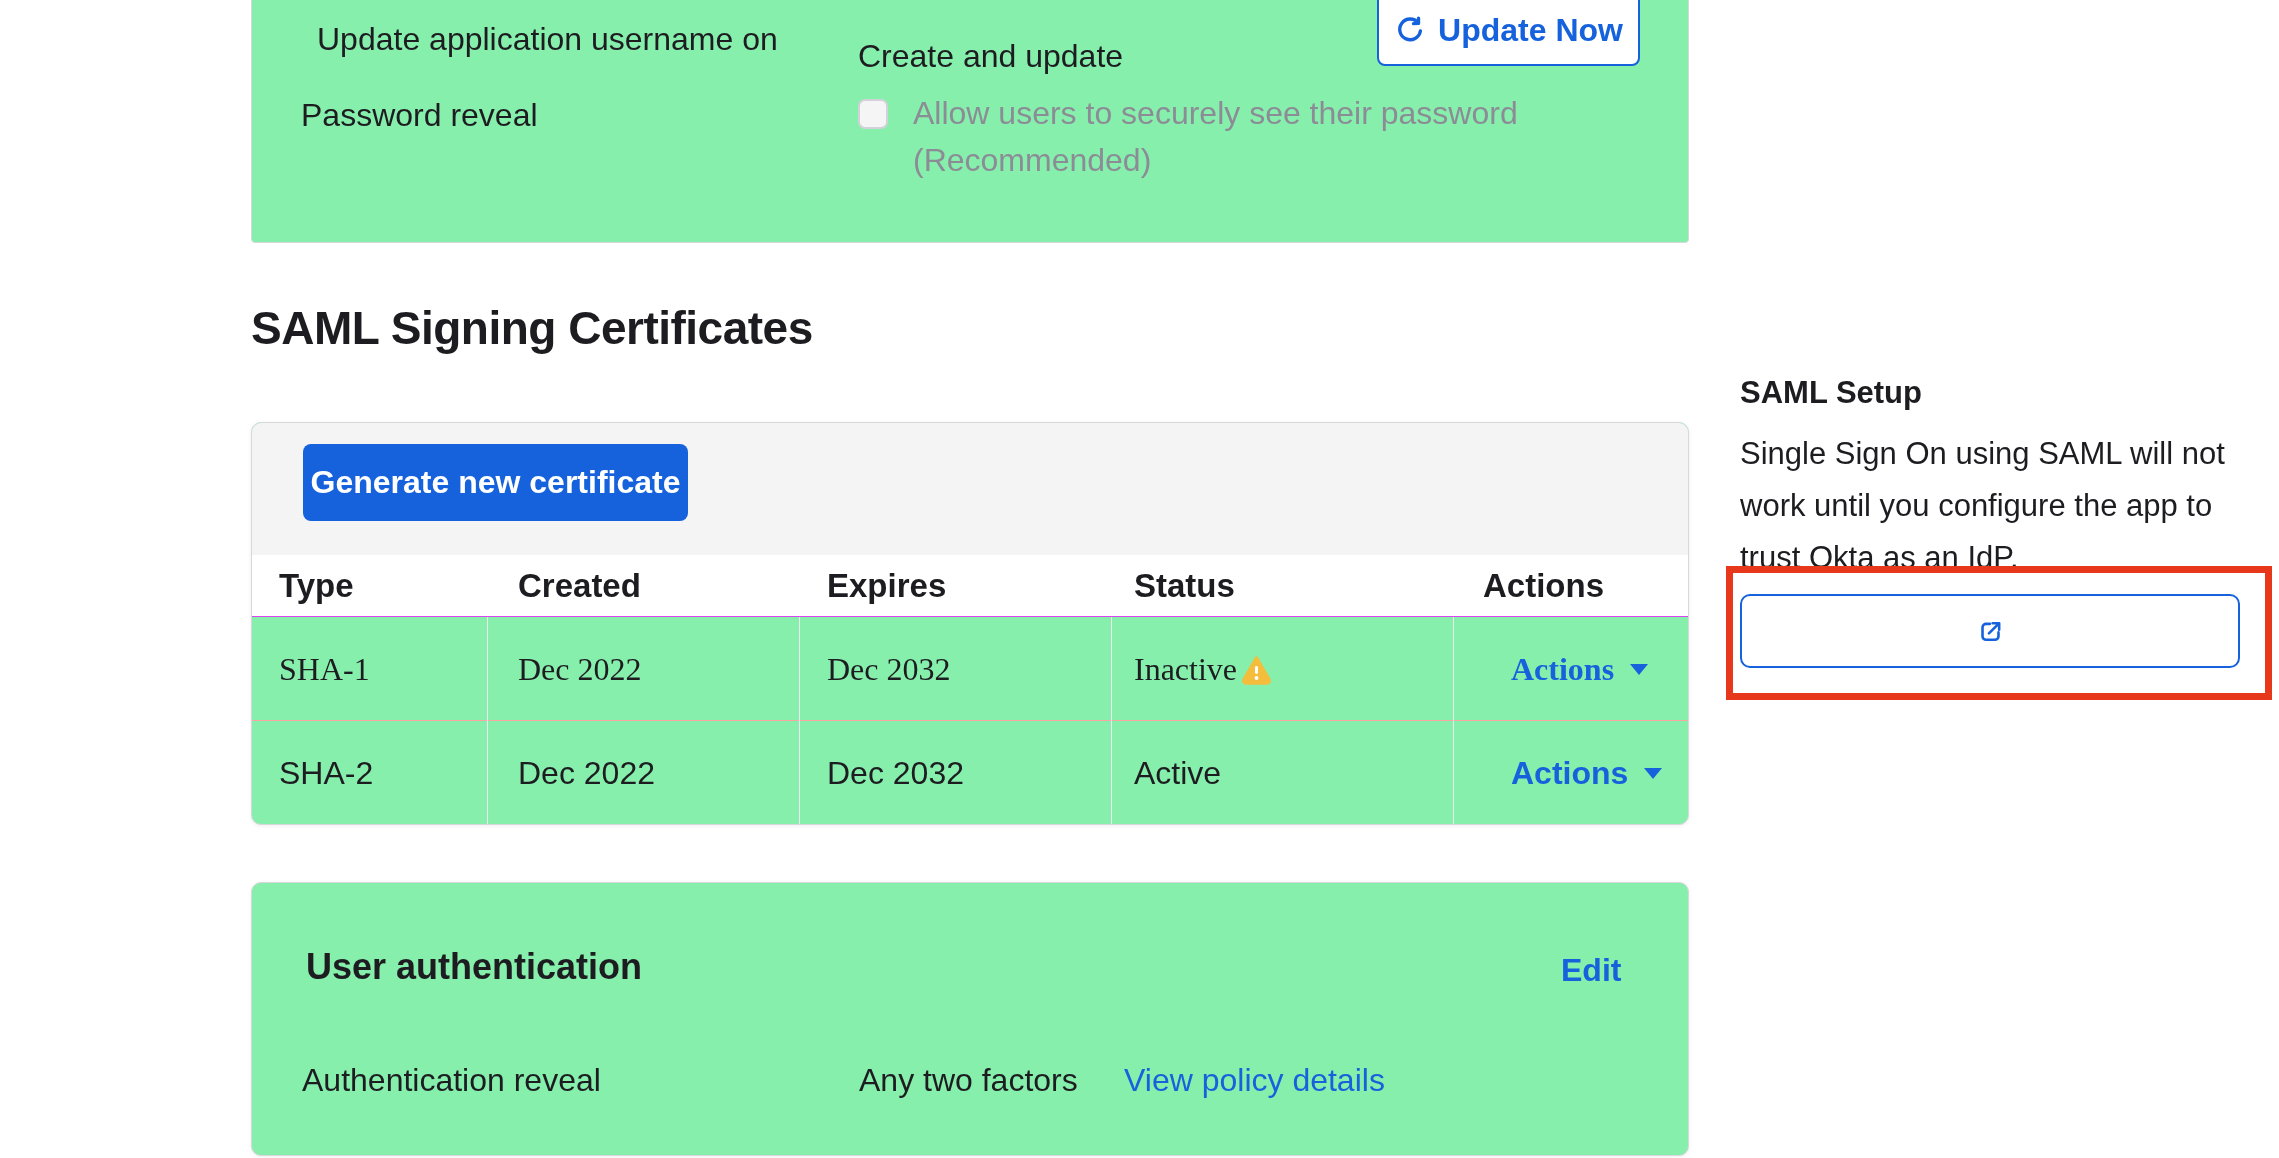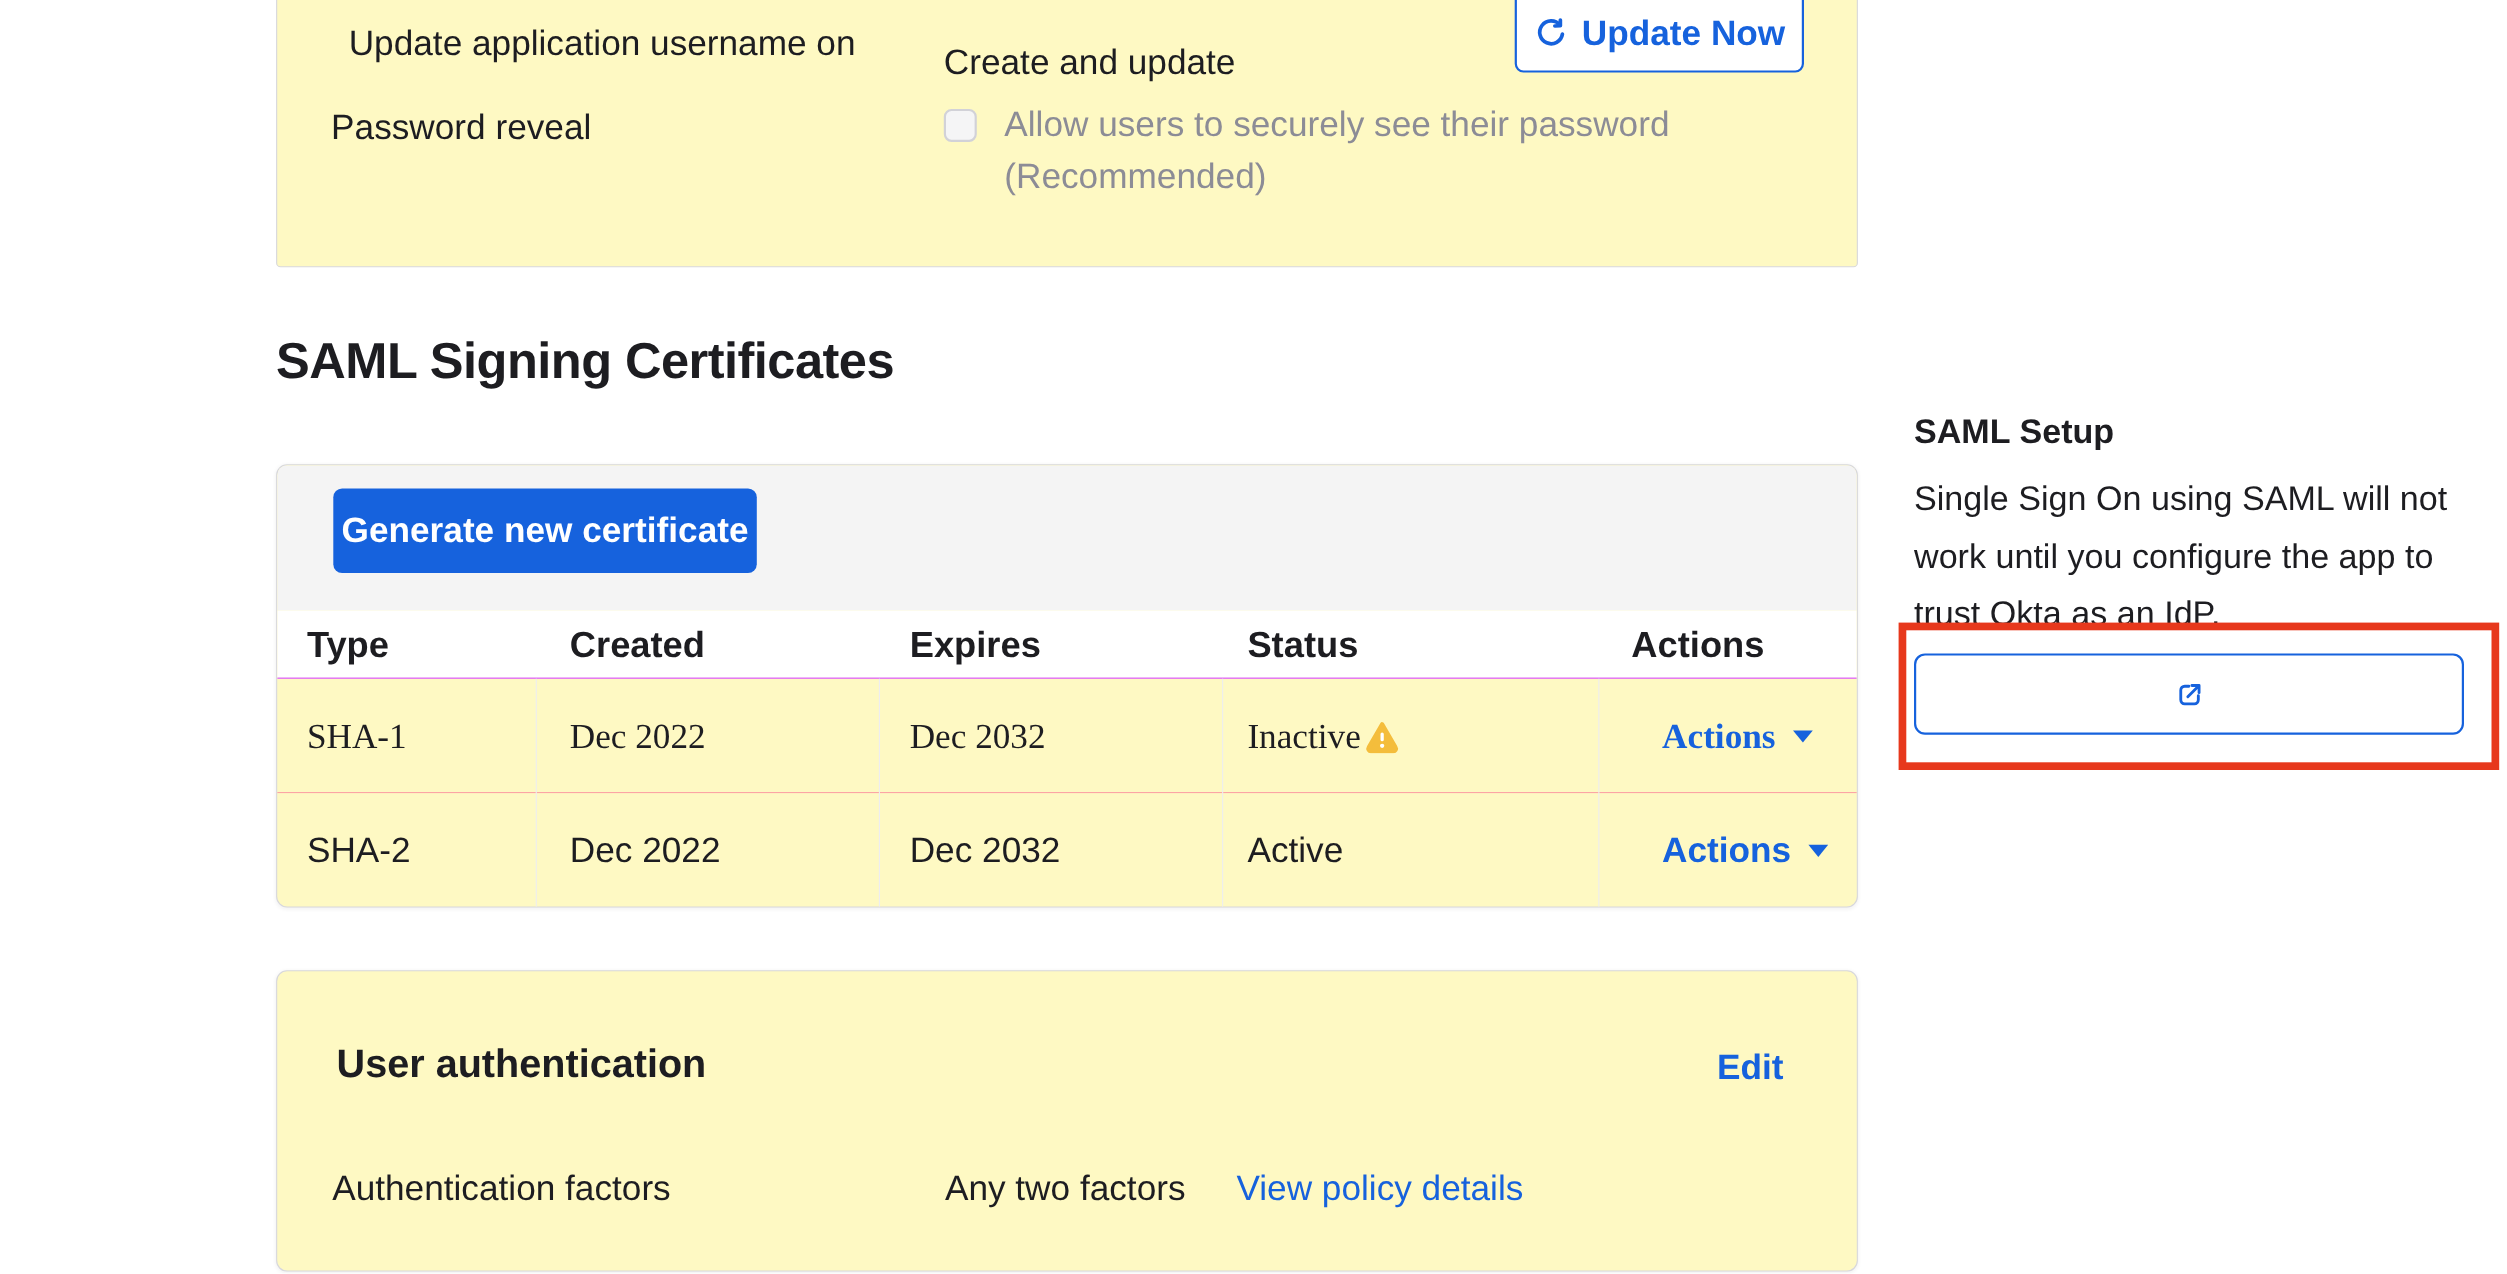--- a/index.html
+++ b/index.html
@@ -1,20 +1,20 @@
 <!DOCTYPE html>
 <html><head>
 <meta charset="utf-8">
 <style>
   * { margin:0; padding:0; box-sizing:border-box; }
   html,body { background:#ffffff; }
   body { font-family:"Liberation Sans","DejaVu Sans",sans-serif; color:#1d1d21; }
   .page { position:relative; width:2279px; height:1158px; overflow:hidden; background:#fff; }
 
-  .card { position:absolute; background:#fef9c3; border:1px solid #d7d7dc; }
+  .card { position:absolute; background:#86efac; border:1px solid #d7d7dc; }
 
   
   .prov-card { left:251px; top:-12px; width:1438px; height:255px; border-radius:4px; }
   .prov-label { position:absolute; font-size:32px; line-height:34px; color:#1d1d21; }
   .prov-value { position:absolute; font-size:32px; line-height:34px; color:#1d1d21;margin-top:36px; }
   .btn-outline { position:absolute; display:flex; align-items:center; justify-content:center;
                  background:#fff; border:2px solid #1662dd; border-radius:8px;
                  color:#1662dd; font-weight:bold; font-size:32px; cursor:pointer; }
   .update-now { left:1377px; top:-20px; width:263px; height:86px; padding-top:14px; gap:14px; }
   .checkbox { position:absolute; left:858px; top:99px; width:30px; height:30px;
@@ -156,18 +156,18 @@
       <svg width="27" height="27" viewBox="0 0 24 24">
         <path d="M11.5 5.2 H8.1 C6.3 5.2 4.9 6.6 4.9 8.4 V16.2 C4.9 18 6.3 19.4 8.1 19.4 H15.9 C17.7 19.4 19.1 18 19.1 16.2 V12.8" fill="none" stroke="#1662dd" stroke-width="2.3" stroke-linecap="round"></path>
         <path d="M10.6 13.7 L19.5 4.8 M13.9 4.6 H19.7 V10.4" fill="none" stroke="#1662dd" stroke-width="2.3" stroke-linecap="round" stroke-linejoin="round"></path>
       </svg>
     </span>
   </button>
 
   <div class="card auth-card">
     <div class="auth-title">User authentication</div>
     <a class="edit-link">Edit</a>
-    <div class="auth-label">Authentication factors</div>
+    <div class="auth-label">Authentication reveal</div>
     <div class="auth-value">Any two factors</div>
     <a class="policy-link">View policy details</a>
   </div>
 
 </div>
 
 </body></html>

